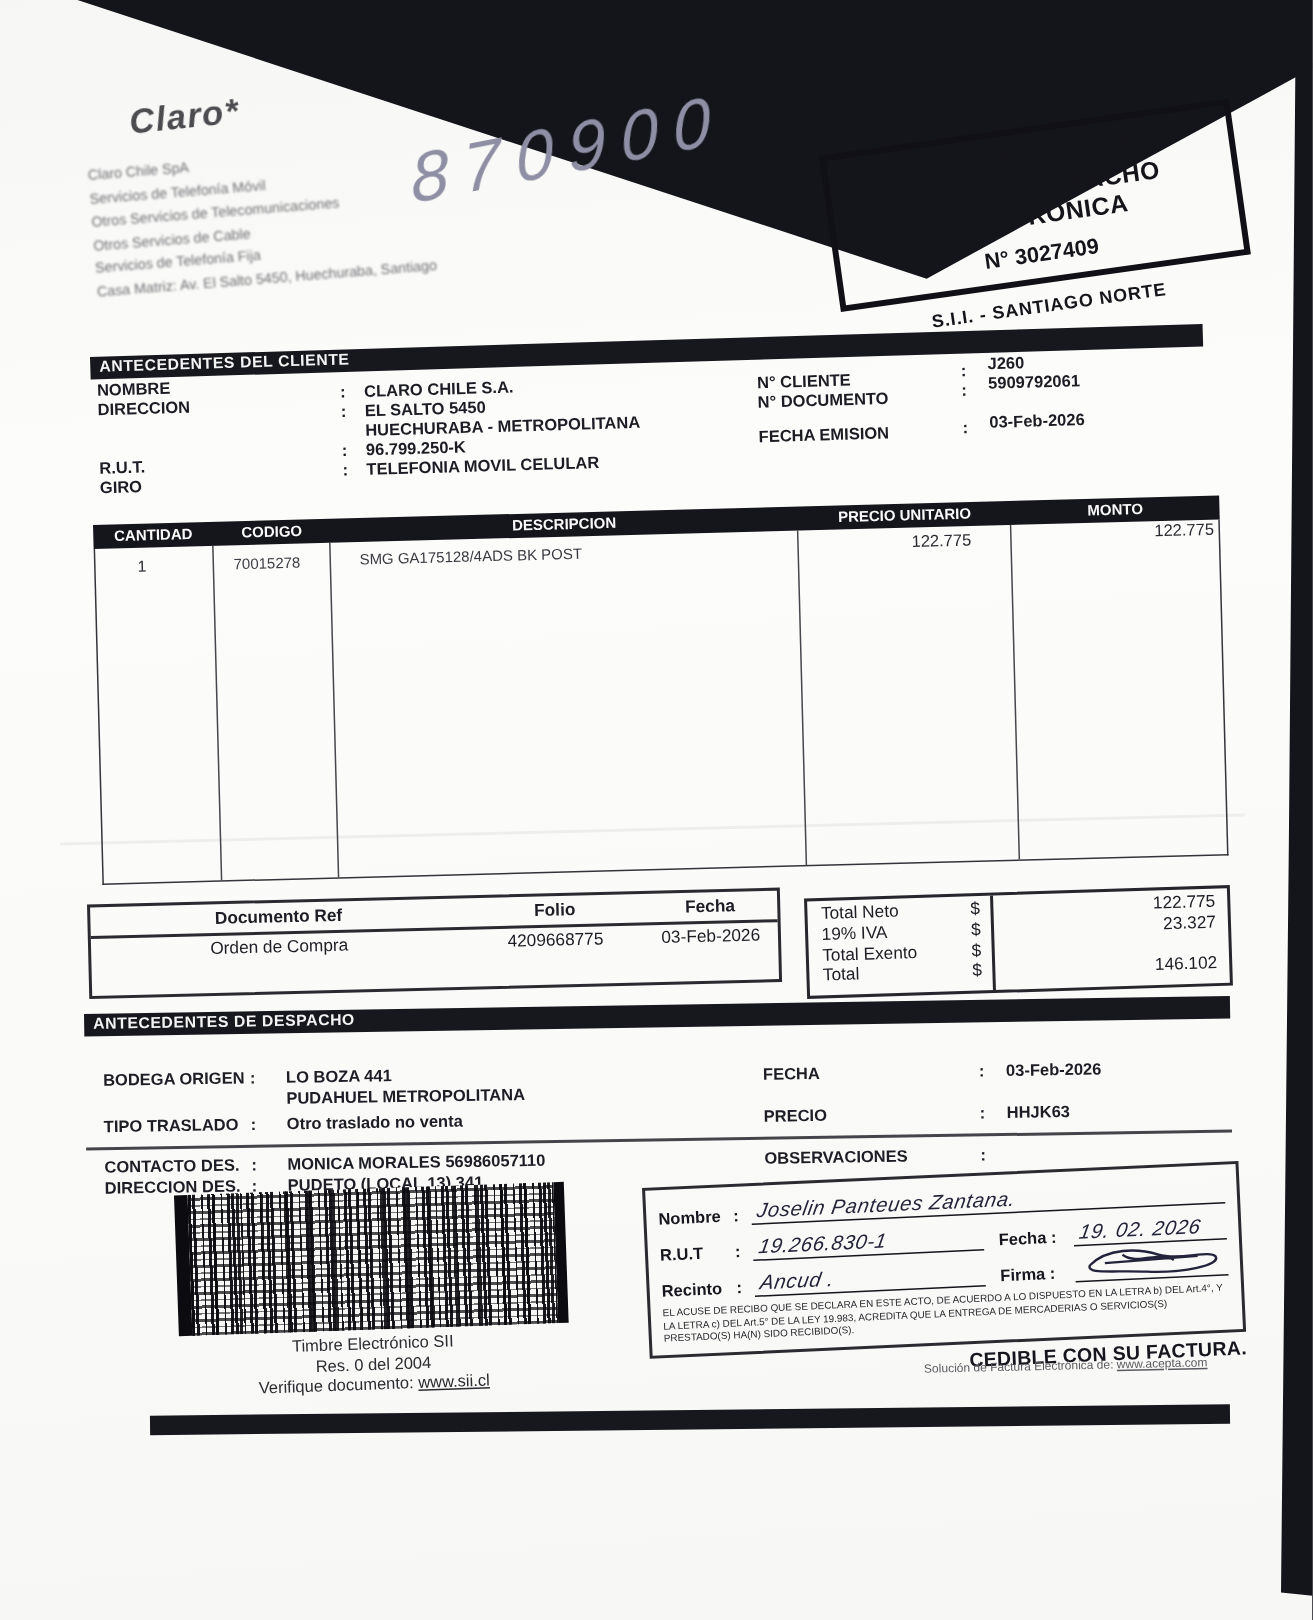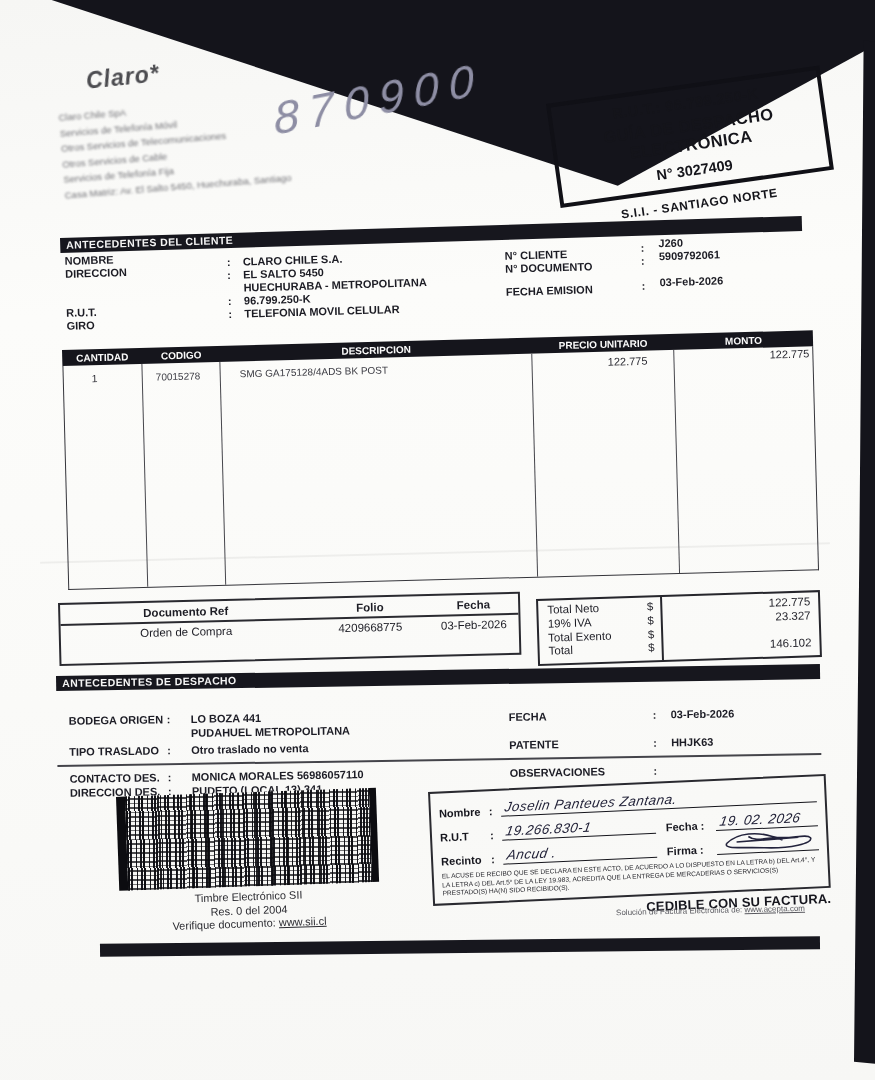--- a/index.html
+++ b/index.html
@@ -242,21 +242,21 @@
     <span style="left:110px;top:82px" class="colon">:</span>
     <span style="left:134px;top:82px">MONICA MORALES 56986057110</span>
     <span style="left:12px;top:96px">DIRECCION DES.</span>
     <span style="left:110px;top:96px" class="colon">:</span>
     <span style="left:134px;top:96px">PUDETO (LOCAL 13) 341</span>
     <span style="left:134px;top:110px">ANCUD   ANCUD</span>
 
     <span style="left:452px;top:27px">FECHA</span>
     <span style="left:596px;top:27px" class="colon">:</span>
     <span style="left:614px;top:27px">03-Feb-2026</span>
-    <span style="left:452px;top:55px">PATENTE</span>
+    <span style="left:452px;top:55px">PRECIO</span>
     <span style="left:596px;top:55px" class="colon">:</span>
     <span style="left:614px;top:55px">HHJK63</span>
     <span style="left:452px;top:83px">OBSERVACIONES</span>
     <span style="left:596px;top:83px" class="colon">:</span>
     <span style="left:614px;top:83px"></span>
   </div>
 </div>
 
 <div class="abs bc-wrap">
   <div class="pdf417"></div>

